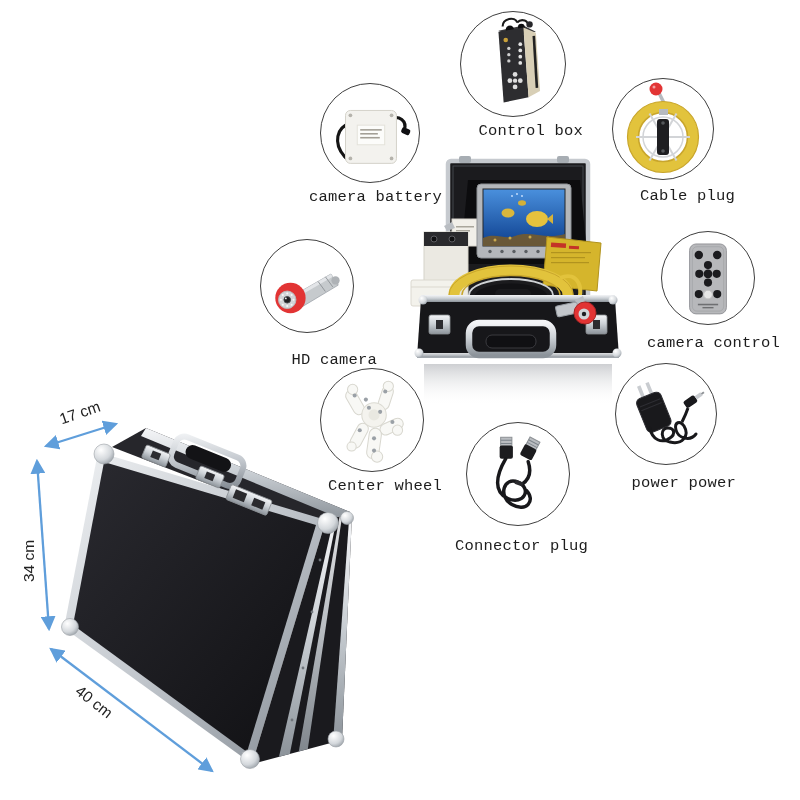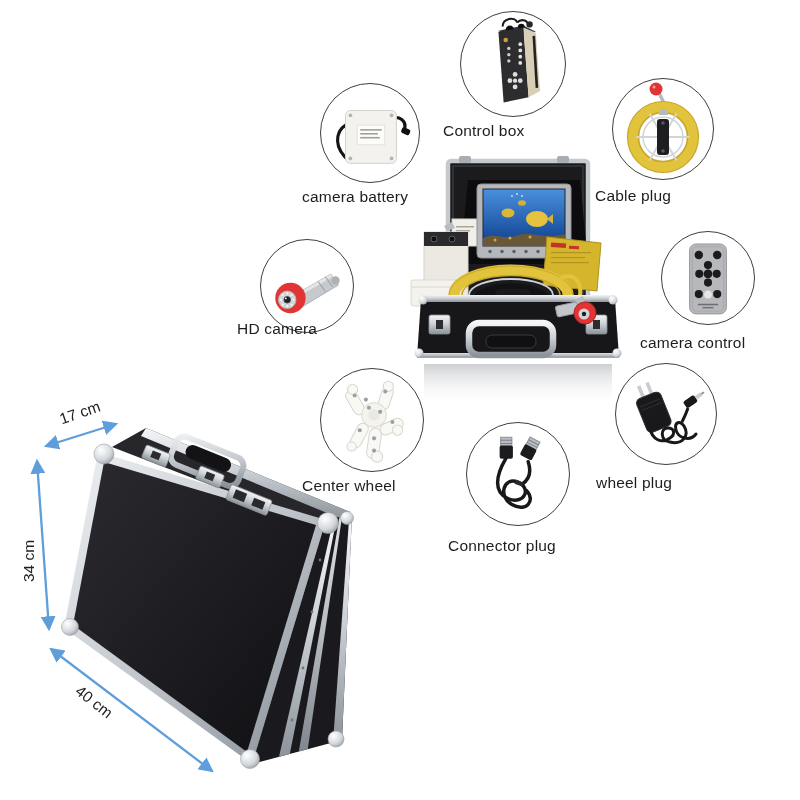--- a/index.html
+++ b/index.html
@@ -7,22 +7,22 @@
     --cable-yellow:#e2c33c; --camera-red:#e23434; --case-black:#1b1b1f; --aluminum:#c3c8cd;
   }
   html,body{margin:0;padding:0;background:#ffffff;}
   .canvas{position:relative;width:800px;height:800px;background:#fff;overflow:hidden;
           font-family:"Liberation Sans", sans-serif;}
   .layer{position:absolute;}
   .item{position:absolute;}
   .circle{position:absolute;border:1.6px solid var(--circle-ring);border-radius:50%;
           background:#fff;box-sizing:border-box;overflow:hidden;}
   .circle svg{width:100%;height:100%;display:block;}
-  .comp-label{position:absolute;text-align:left;font-size:15.5px;letter-spacing:.2px;
-          color:var(--label-ink);white-space:nowrap;}
+  .comp-label{position:absolute;text-align:right;font-size:15.5px;letter-spacing:.2px;
+          color:var(--label-ink);white-space:nowrap;font-family:Liberation Mono, monospace;}
   .dim-label{position:absolute;font-size:15.5px;color:#222;text-align:center;white-space:nowrap;}
 </style>
 </head>
 <body>
 
 <div class="canvas">
 
   <svg width="0" height="0" style="position:absolute" aria-hidden="true">
     <defs>
       <linearGradient id="alumH" x1="0" y1="0" x2="0" y2="1">
@@ -313,21 +313,21 @@
           <circle cx="33.3" cy="70.3" r="1.1"></circle>
             <circle cx="28.5" cy="71.8" r="1.1"></circle>
             <circle cx="23.7" cy="70.3" r="1.1"></circle>
           <circle cx="21.7" cy="65" r="1.1"></circle>
             <circle cx="23.7" cy="59.7" r="1.1"></circle>
         </g>
         <circle cx="28.5" cy="65" r="3.6" fill="#1f1f22" stroke="#4a4d50"></circle>
         <circle cx="27" cy="63.5" r="1" fill="#e8e8ea"></circle>
       </svg>
     </div>
-    <div class="comp-label" style="left:237px;top:320px;width:140px">HD camera</div>
+    <div class="comp-label" style="left:237px;top:351px;width:140px">HD camera</div>
   </div>
 
   <div class="item">
     <div class="circle" style="left:661px;top:231px;width:94px;height:94px">
       <svg viewBox="0 0 100 100">
         <rect x="30" y="13" width="40" height="76" rx="7" fill="#b7b8bb" stroke="#909195"></rect>
         <rect x="33" y="16" width="34" height="70" rx="5" fill="none" stroke="#a2a3a6" stroke-width=".8"></rect>
         <g fill="#1b1b1e">
           <circle cx="40" cy="25" r="4.6"></circle>
             <circle cx="60" cy="25" r="4.6"></circle>
@@ -414,16 +414,16 @@
         </g>
         <g transform="rotate(-35 74 38)">
           <rect x="68" y="34" width="13" height="8" rx="2" fill="#19191c"></rect>
           <rect x="81" y="36" width="7" height="4" fill="#c9ccd0"></rect>
           <rect x="88" y="37" width="3" height="2" fill="#8e9296"></rect>
         </g>
         <path d="M72,44 C70,50 68,54 66,58" stroke="#18181b" stroke-width="3" fill="none"></path>
         <path d="M34,64 C36,76 46,80 54,74 C60,70 58,64 52,64 C44,64 44,76 54,78 C66,81 74,72 68,62 C64,56 58,58 60,66 C62,74 74,78 80,70" stroke="#18181b" stroke-width="3" fill="none" stroke-linecap="round"></path>
       </svg>
     </div>
-    <div class="comp-label" style="left:596px;top:474px;width:140px">wheel plug</div>
+    <div class="comp-label" style="left:596px;top:474px;width:140px">power power</div>
   </div>
 
 </div>
 
 </body></html>

